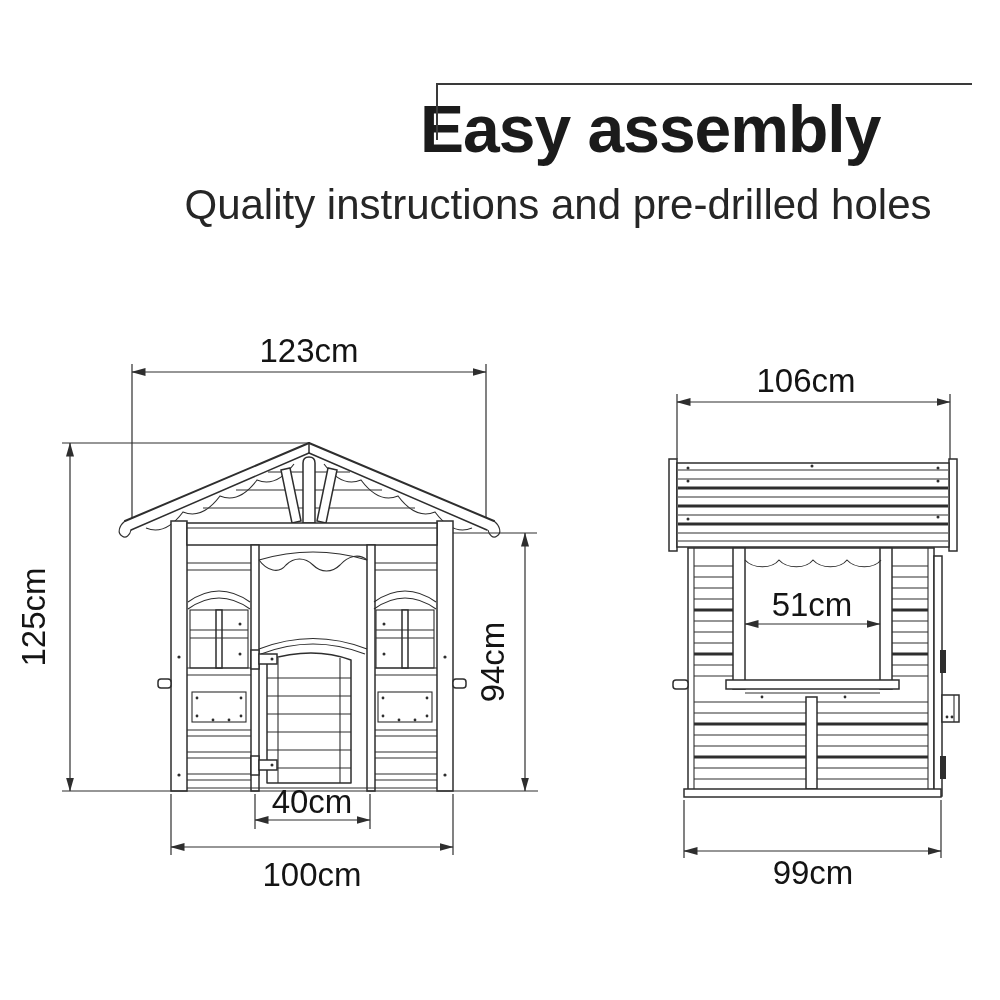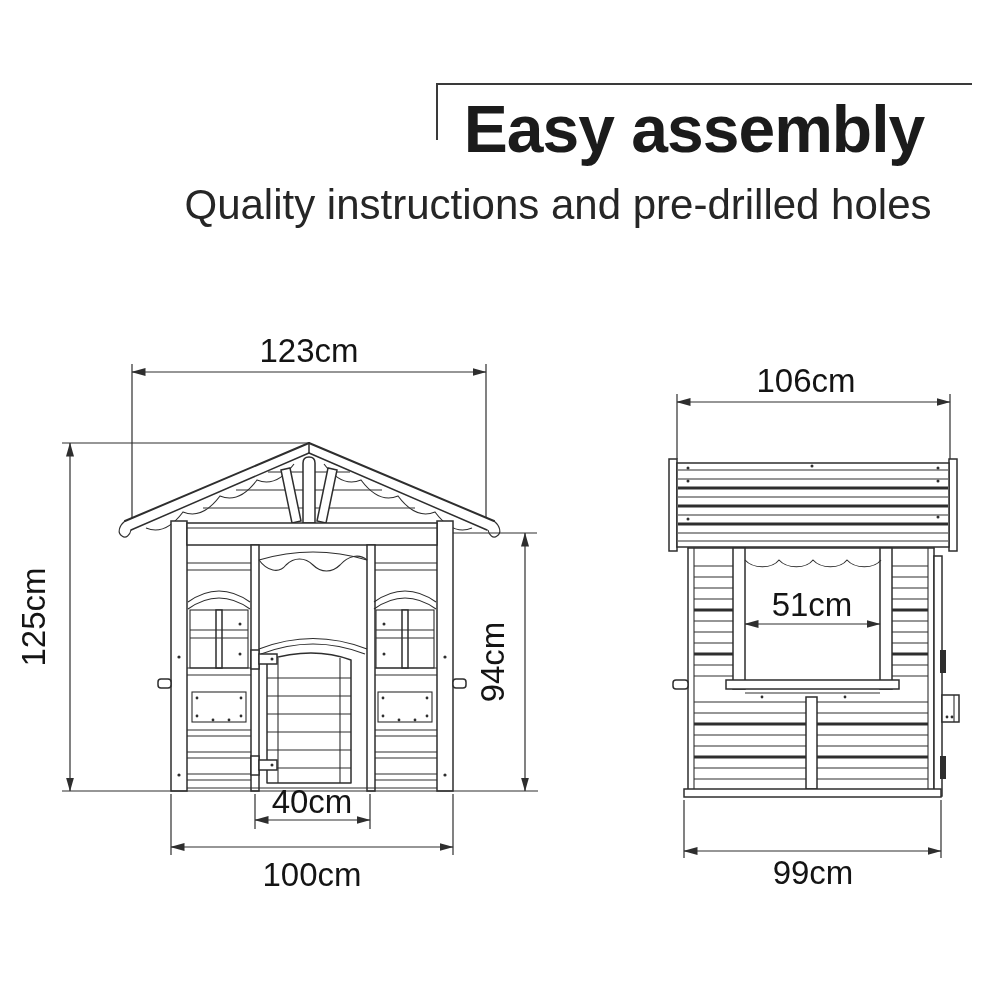--- a/index.html
+++ b/index.html
@@ -1,18 +1,18 @@
 <!DOCTYPE html>
 <html><head>
 <meta charset="utf-8">
 <style>
   html,body{margin:0;padding:0;background:#fff;}
   #page{position:relative;width:1000px;height:1000px;background:#ffffff;overflow:hidden;
         font-family:"Liberation Sans", sans-serif;}
-  .title{position:absolute;left:420px;top:94px;width:548px;text-align:center;
+  .title{position:absolute;left:420px;top:94px;width:548px;
          font-size:66px;line-height:70px;font-weight:700;letter-spacing:-1px;color:#1b1b1b;}
   .subtitle{position:absolute;left:98px;top:182px;width:920px;text-align:center;
          font-size:42px;line-height:46px;font-weight:400;letter-spacing:0;color:#262626;}
   svg{position:absolute;left:0;top:0;}
   .ln{stroke:#2e2e2e;stroke-width:1.5;fill:none;stroke-linecap:round;stroke-linejoin:round;}
   .tn{stroke:#2e2e2e;stroke-width:1.1;fill:none;}
   .tk{stroke:#2e2e2e;stroke-width:2.8;fill:none;}
   .wf{fill:#ffffff;stroke:#2e2e2e;stroke-width:1.5;}
   .df{fill:#2e2e2e;stroke:none;}
   .dim{stroke:#2e2e2e;stroke-width:1.2;fill:none;}

